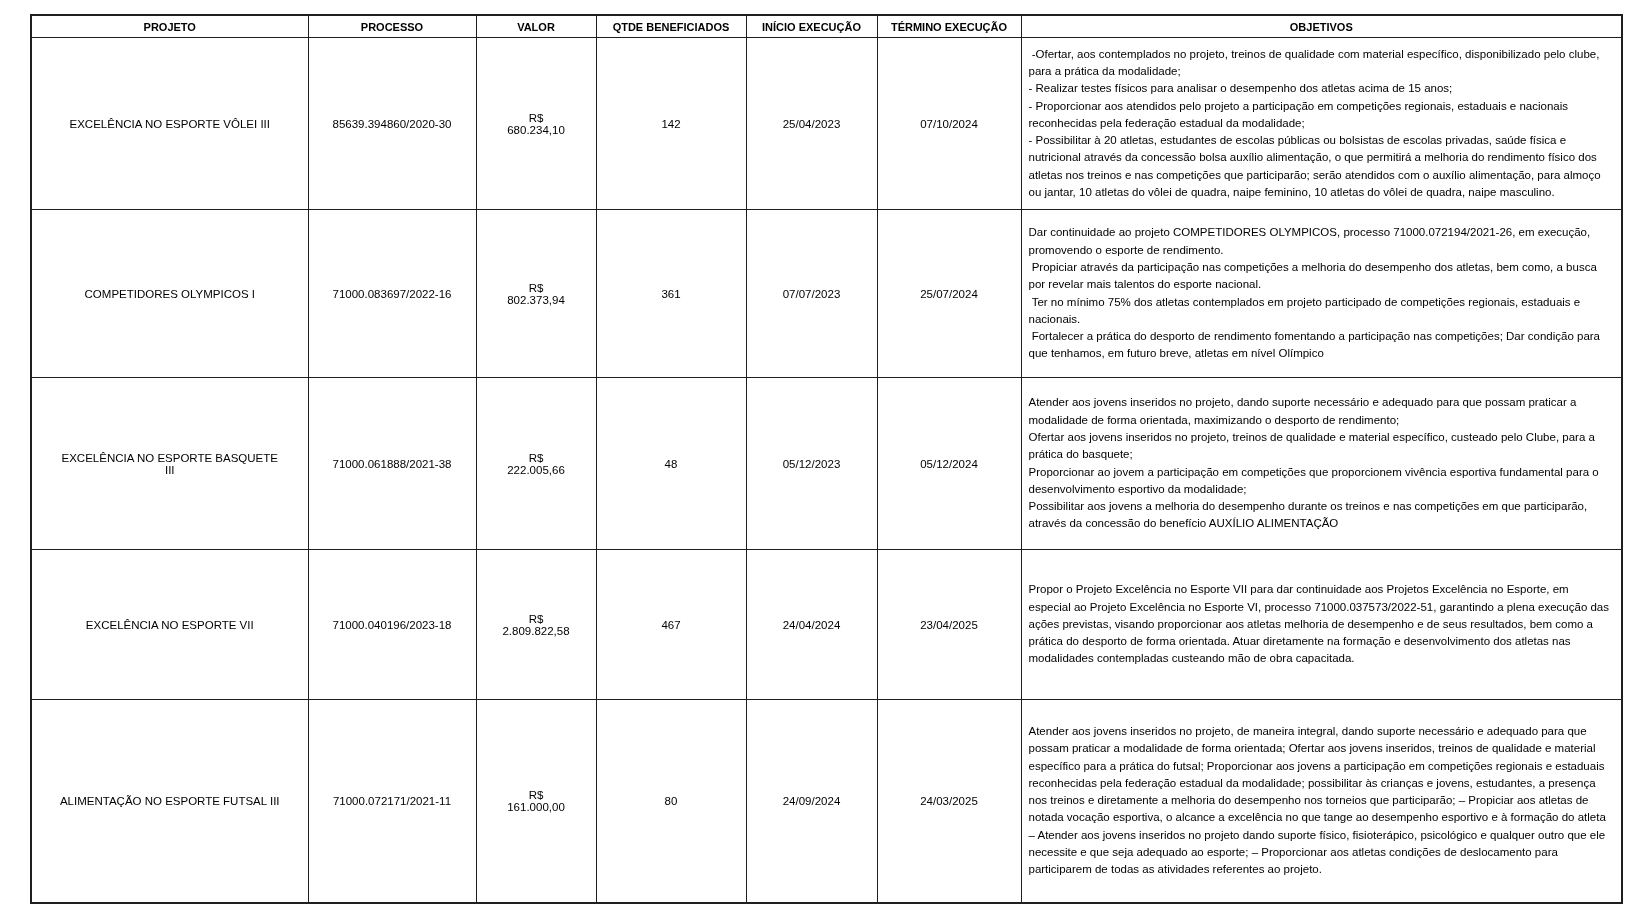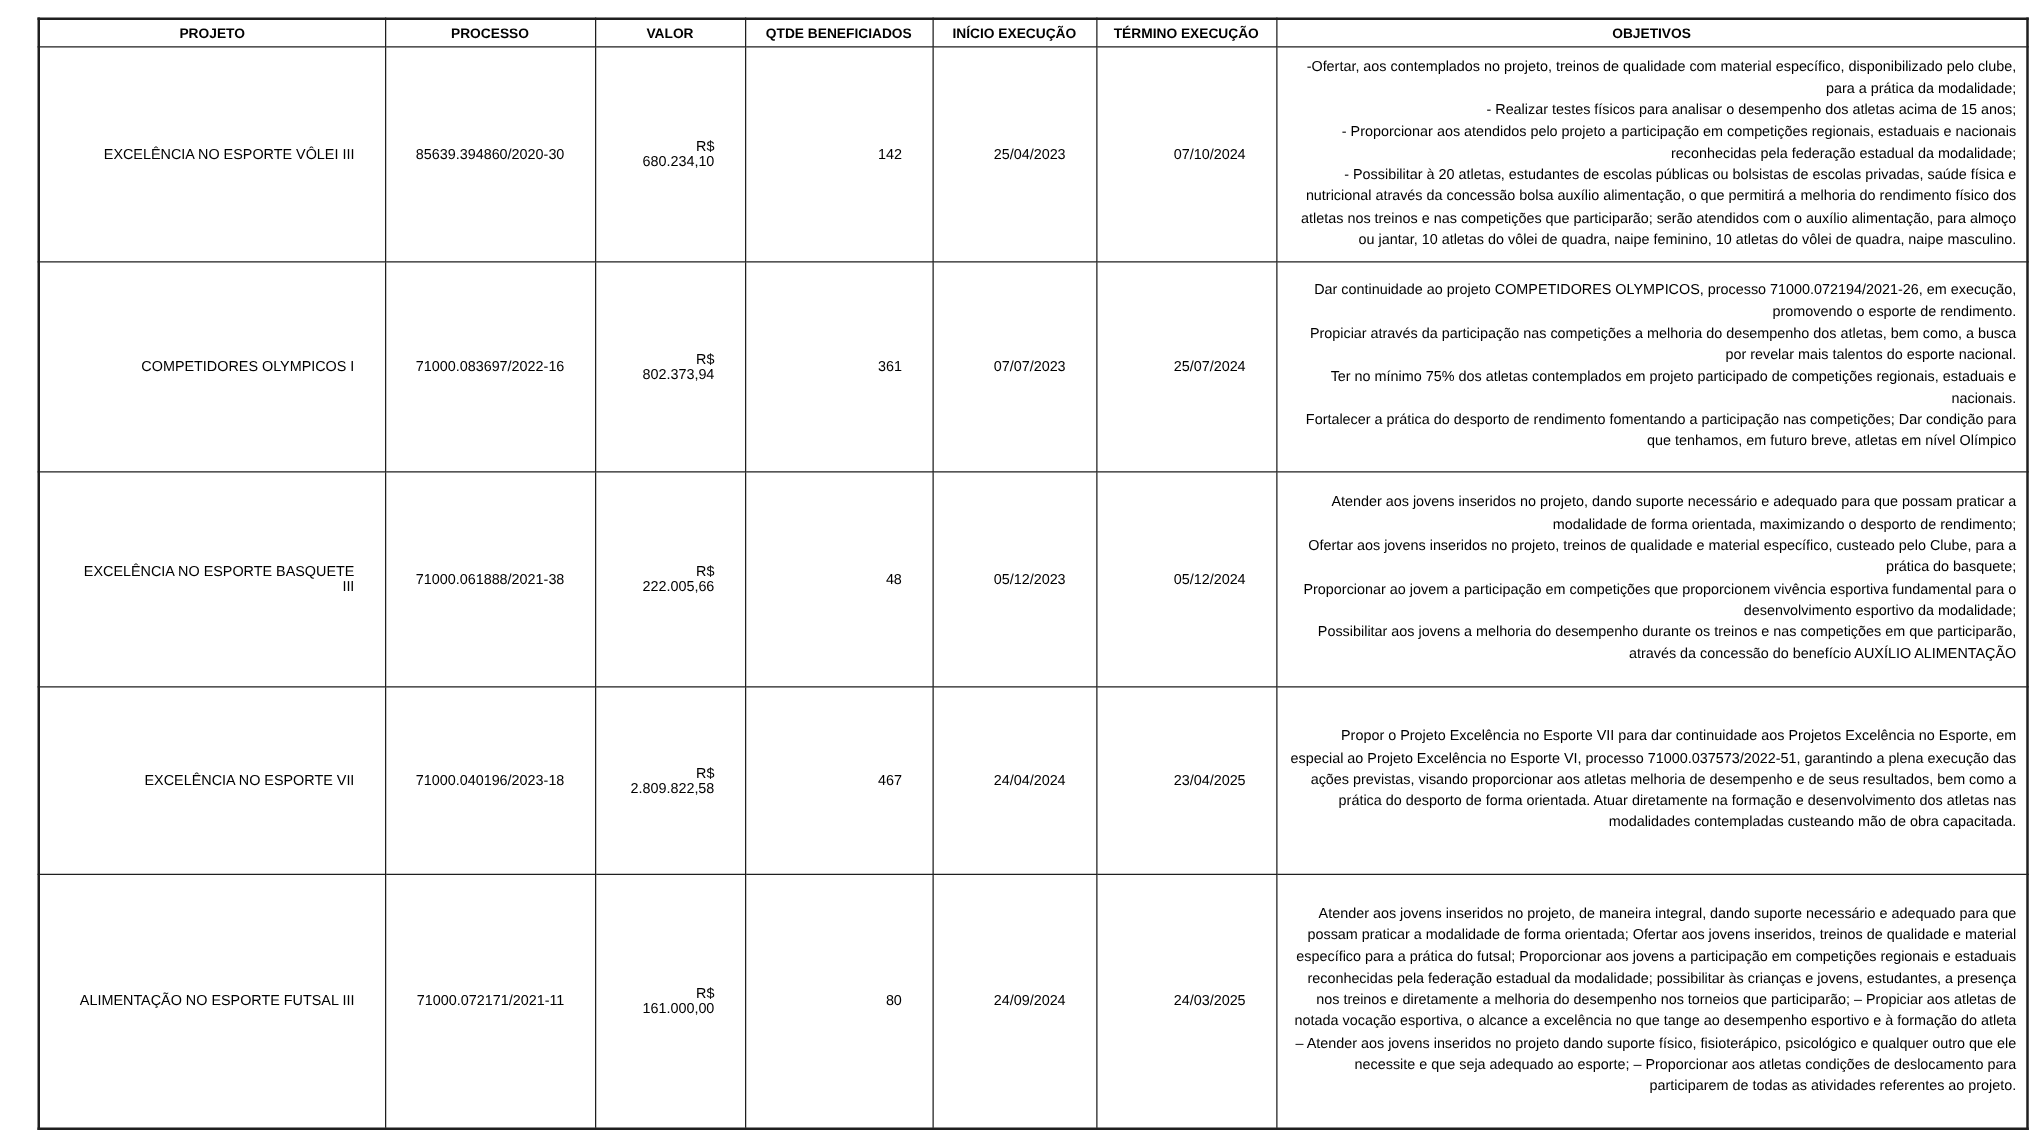--- a/index.html
+++ b/index.html
@@ -22,21 +22,20 @@
     top: 14px;
     width: 1591px;
     border-collapse: collapse;
     table-layout: fixed;
     border: 2px solid #1f1f1f;
   }
   table.projects th,
   table.projects td {
     border: 1px solid #1f1f1f;
     overflow: hidden;
-    text-align: right;
   }
   table.projects th {
     height: 19px;
     font-size: 11px;
     font-weight: bold;
     text-align: center;
     vertical-align: middle;
     padding: 1px 2px;
   }
   td.c {

